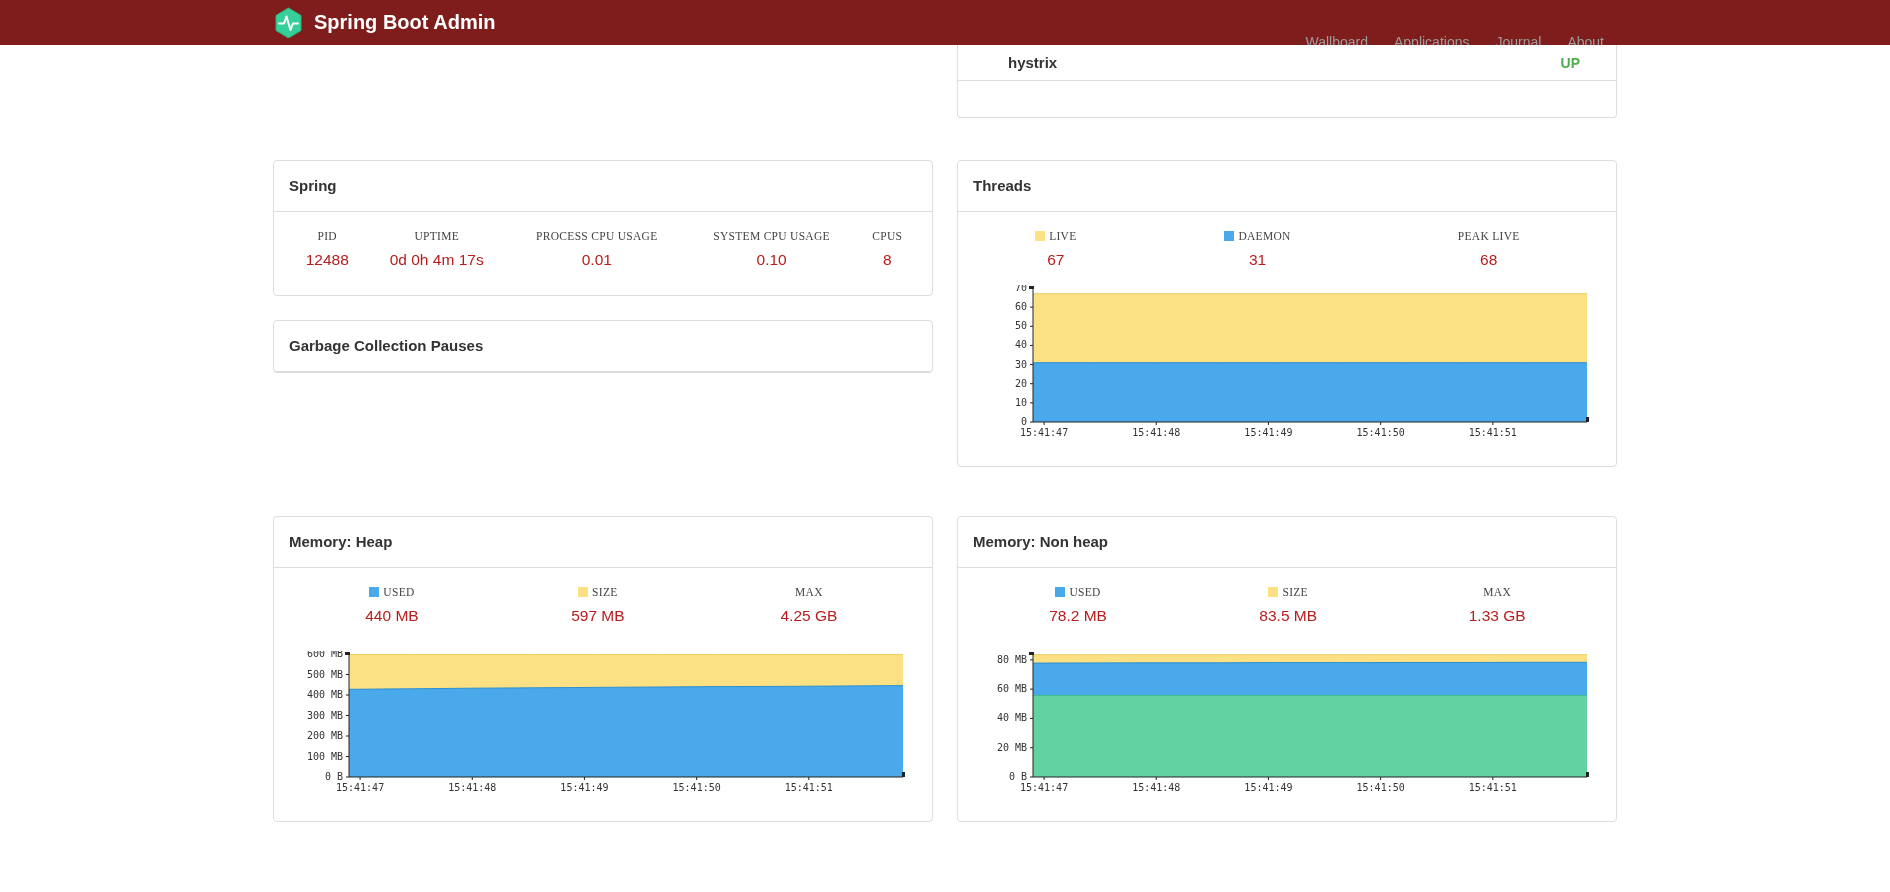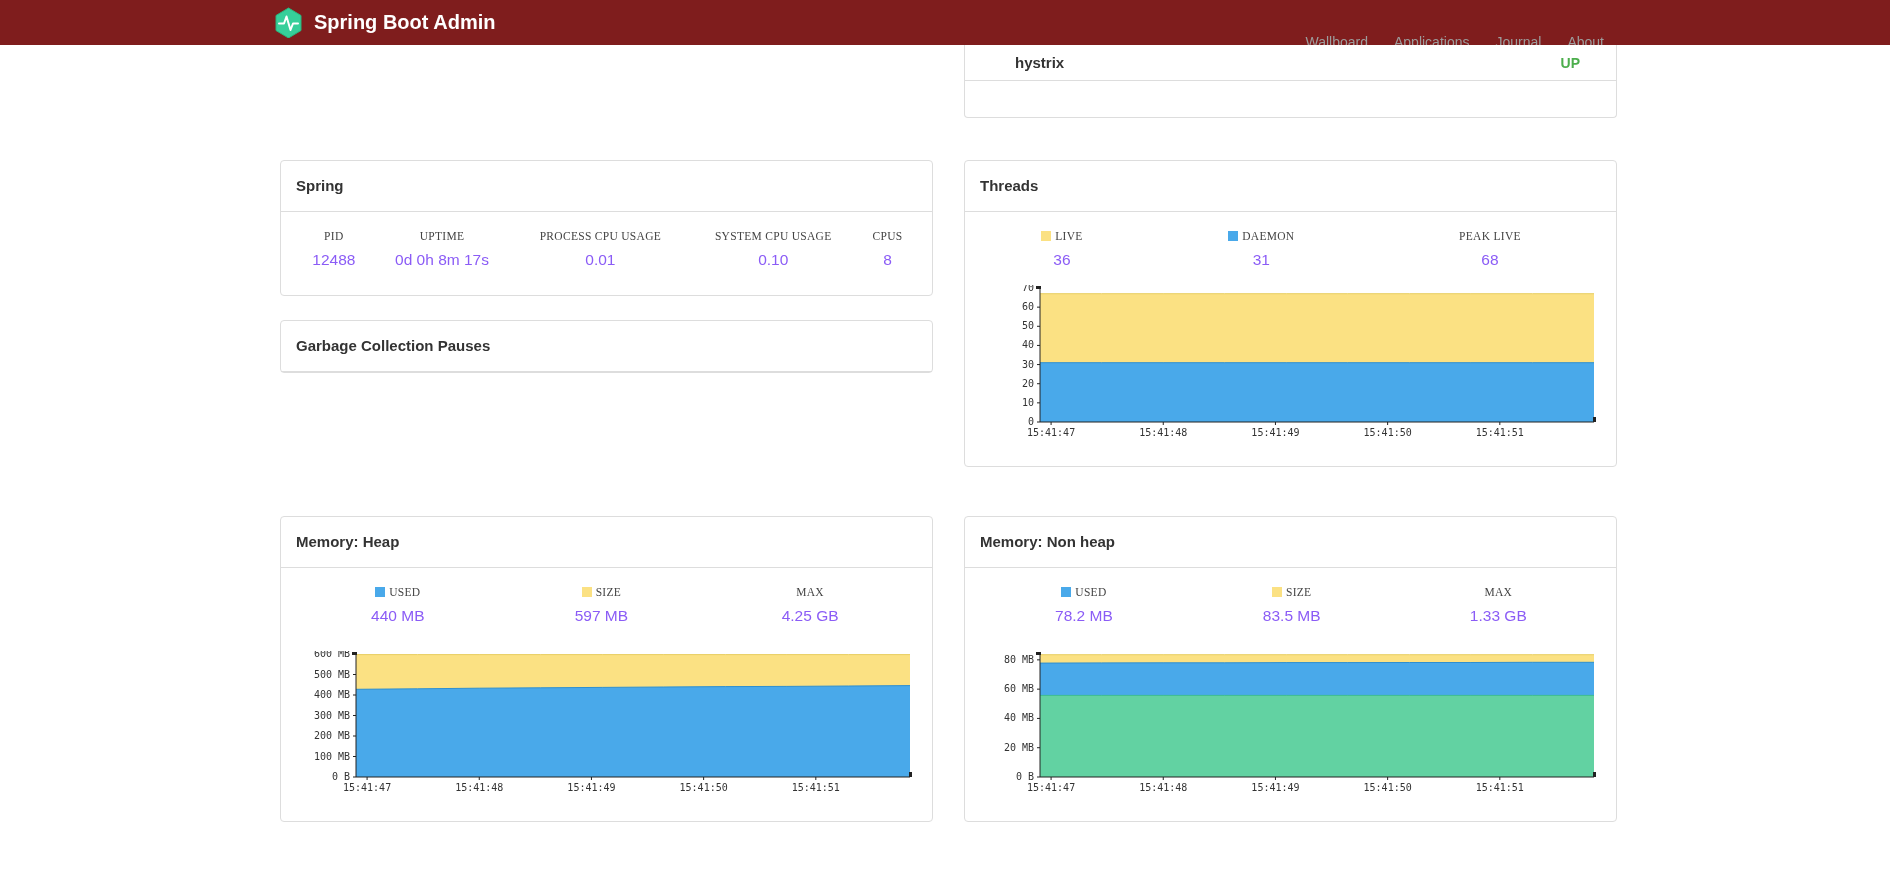--- a/index.html
+++ b/index.html
@@ -13,36 +13,36 @@
   .nav { margin-left:auto; display:flex;margin-top:40px; }
   .nav-link { color:#9d9d9d; font-size:14px; line-height:45px; padding:0 13px; text-decoration:none; cursor:pointer; }
 
   
   .content { width:1344px; margin:0 auto; }
   .grid { display:grid; grid-template-columns:660px 660px; column-gap:24px; }
   .row1 { margin-bottom:42px; }
   .row2 { margin-bottom:49px; }
 
   
-  .panel { border:1px solid #ddd; border-radius:4px; background:#fff;margin-left:7px; }
+  .panel { border:1px solid #ddd; border-radius:4px; background:#fff; }
   .panel-heading { padding:15px; font-size:15px; font-weight:bold; line-height:20px; color:#333; border-bottom:1px solid #ddd; }
   .panel-body { padding:18px 15px 26px; }
   .panel-mb { margin-bottom:24px; }
 
   
   .panel-flush { border-top:none; border-radius:0 0 4px 4px; padding-bottom:36px; }
   .service-row { display:flex; justify-content:space-between; align-items:center; padding:9px 36px 9px 50px; border-bottom:1px solid #ddd; cursor:pointer; }
   .service-name { font-size:15px; font-weight:600; color:#333; }
   .service-status { font-size:14px; font-weight:bold; }
 
   
   .stats { display:table; width:100%; }
   .stat { display:table-cell; text-align:center; vertical-align:top; padding:0 8px; }
   .stat-label { font-size:11.5px; color:#444; letter-spacing:.3px; white-space:nowrap;font-family:Liberation Serif, serif; }
-  .stat-value { font-size:15.5px; color:#8b5cf6; margin-top:9px; white-space:nowrap; }
+  .stat-value { font-size:15.5px; color:#b91c1c; margin-top:9px; white-space:nowrap; }
   .swatch { display:inline-block; width:10px; height:10px; margin-right:4px; vertical-align:-1px; }
 
   
   svg.chart { display:block; margin-top:16px; }
   svg.chart-deep { margin-top:26px; }
   svg.chart text { font:10px "DejaVu Sans Mono", monospace; fill:#333; }
 </style>
 </head>
 <body>
 
@@ -83,21 +83,21 @@
       <div class="panel panel-mb">
         <div class="panel-heading">Spring</div>
         <div class="panel-body">
           <div class="stats">
             <div class="stat">
               <div class="stat-label">PID</div>
               <div class="stat-value">12488</div>
             </div>
             <div class="stat">
               <div class="stat-label">UPTIME</div>
-              <div class="stat-value">0d 0h 8m 17s</div>
+              <div class="stat-value">0d 0h 4m 17s</div>
             </div>
             <div class="stat">
               <div class="stat-label">PROCESS CPU USAGE</div>
               <div class="stat-value">0.01</div>
             </div>
             <div class="stat">
               <div class="stat-label">SYSTEM CPU USAGE</div>
               <div class="stat-value">0.10</div>
             </div>
             <div class="stat">
@@ -112,21 +112,21 @@
         <div class="panel-heading">Garbage Collection Pauses</div>
       </div>
     </div>
 
     <div class="panel">
       <div class="panel-heading">Threads</div>
       <div class="panel-body">
         <div class="stats">
           <div class="stat">
             <div class="stat-label"><span class="swatch" style="background: rgb(251, 225, 131);"></span><span>LIVE</span></div>
-            <div class="stat-value">36</div>
+            <div class="stat-value">67</div>
           </div>
           <div class="stat">
             <div class="stat-label"><span class="swatch" style="background: rgb(73, 169, 234);"></span><span>DAEMON</span></div>
             <div class="stat-value">31</div>
           </div>
           <div class="stat">
             <div class="stat-label"><span>PEAK LIVE</span></div>
             <div class="stat-value">68</div>
           </div>
         </div>

